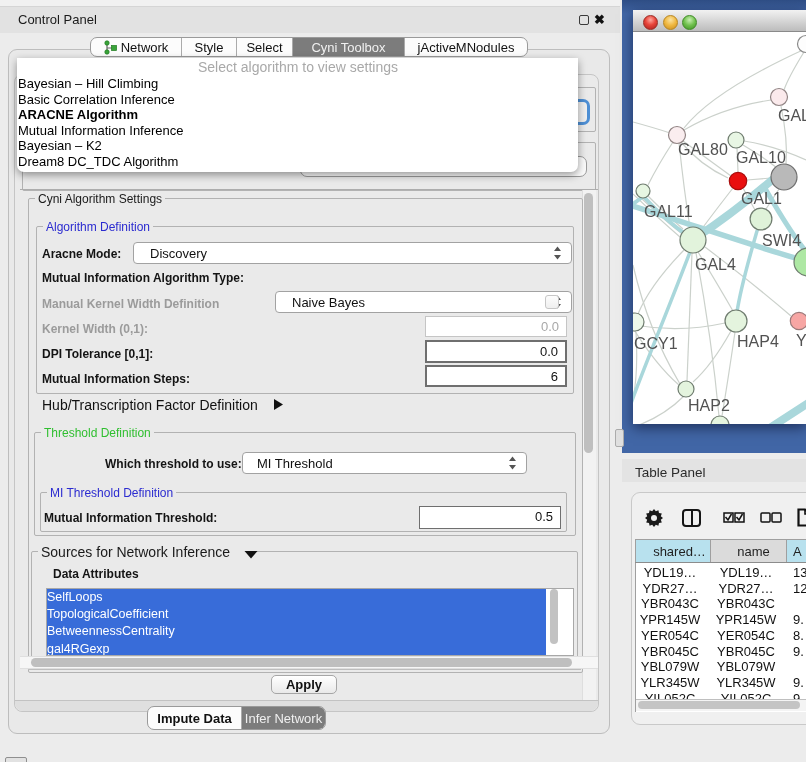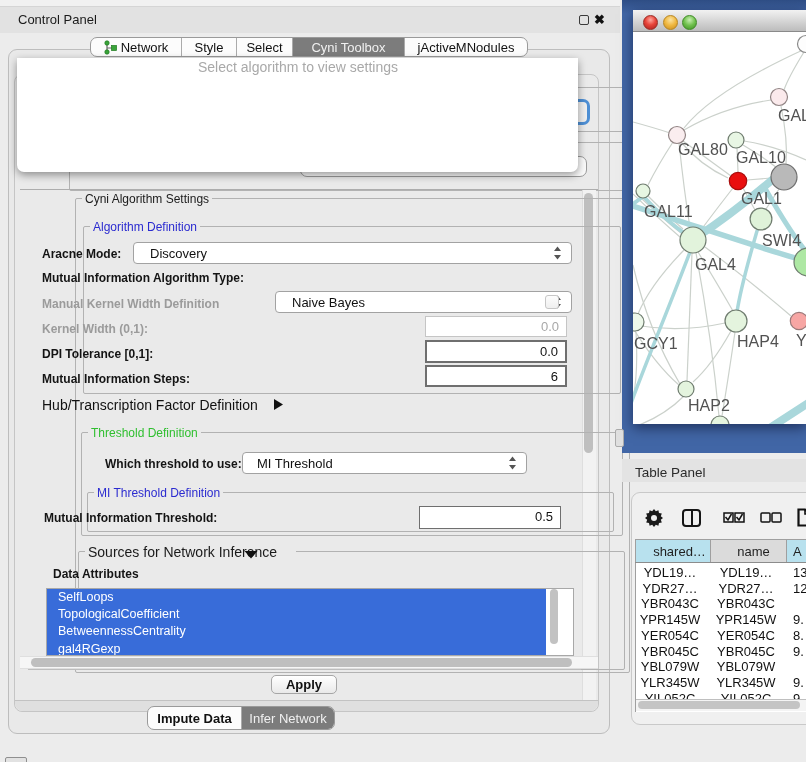--- a/index.html
+++ b/index.html
@@ -1,19 +1,19 @@
 <!DOCTYPE html>
 <html><head><meta charset="utf-8">
 <style>
 html,body{margin:0;padding:0;width:806px;height:762px;overflow:hidden;background:#ECECEC;
 font-family:"Liberation Sans",sans-serif;}
 .a{position:absolute;}
 .lbl{font:bold 12px "Liberation Sans",sans-serif;color:#141414;white-space:nowrap;}
 .dis{color:#9B9B9B;}
-.grp{position:absolute;border:1px solid #B2B2B2;border-radius:2px;margin-left:47px;}
+.grp{position:absolute;border:1px solid #B2B2B2;border-radius:2px;}
 .gt{position:absolute;top:-7px;left:6px;background:#EAEAEA;padding:0 3px;font:12px "Liberation Sans",sans-serif;color:#1a1a1a;white-space:nowrap;}
 .combo{position:absolute;background:#FFF;border:1px solid #A2A2A2;border-radius:4px;
 font:13px "Liberation Sans",sans-serif;color:#111;}
 .combo .tx{position:absolute;left:16px;top:3px;white-space:nowrap;}
 .spin{position:absolute;top:2px;width:11px;height:16px;}
 .fld{position:absolute;background:#FFF;border:2px solid #6F6F6F;font:13px "Liberation Sans",sans-serif;color:#111;text-align:right;}
 .fld span{position:absolute;right:7px;top:2px;}
 .seg{position:absolute;display:flex;background:#FCFCFC;border:1px solid #9A9A9A;border-radius:7px;overflow:hidden;box-sizing:border-box;}
 .seg div{display:flex;align-items:center;justify-content:center;border-right:1px solid #ABABAB;
 font:13px "Liberation Sans",sans-serif;color:#111;box-sizing:border-box;}
@@ -104,51 +104,52 @@
 
 <div class="grp" style="left:31px;top:551px;width:545px;height:117px;">
     <span class="gt" style="font-size:14px;top:-8px;">Sources for Network Inference &nbsp;&nbsp;&nbsp;</span>
   </div>
 <svg class="a" style="left:244px;top:550px;" width="14" height="9" viewBox="0 0 14 9">
     <path d="M0.5 1 L13.5 1 L7 8.5 Z" fill="#111"></path>
   </svg>
 <div class="a lbl" style="left:53px;top:567px;">Data Attributes</div>
 <div class="a" style="left:46px;top:588px;width:528px;height:68px;background:#FFF;border:1px solid #A8A8A8;box-sizing:border-box;"></div>
 <div class="a" style="left:47px;top:589px;width:499px;height:66px;background:#386CD9;overflow:hidden;">
-  <div style="font:12.5px 'Liberation Sans',sans-serif;color:#FFF;padding-left:11px;line-height:17.2px;">SelfLoops<br>TopologicalCoefficient<br>BetweennessCentrality<br>gal4RGexp</div>
+  <div style="font:12.5px 'Liberation Sans',sans-serif;color:#FFF;line-height:17.2px;">SelfLoops<br>TopologicalCoefficient<br>BetweennessCentrality<br>gal4RGexp</div>
 </div>
 <div class="a" style="left:550px;top:589px;width:8px;height:55px;background:#C2C2C2;border-radius:4px;"></div>
 
 <div class="a" style="left:20px;top:656px;width:578px;height:13px;background:#F6F6F6;border-top:1px solid #DFDFDF;border-bottom:1px solid #DFDFDF;box-sizing:border-box;"></div>
 <div class="a" style="left:31px;top:658px;width:541px;height:9px;background:#BFBFBF;border-radius:4.5px;"></div>
 <div class="a" style="left:28px;top:669px;width:553px;height:1px;background:#BDBDBD;"></div>
 
 <div class="a" style="left:271px;top:675px;width:66px;height:19px;background:linear-gradient(#FFFFFF,#E9E9E9);border:1px solid #A6A6A6;border-radius:5px;box-sizing:border-box;text-align:center;font:bold 13px 'Liberation Sans',sans-serif;color:#111;line-height:17px;">Apply</div>
 
 <div class="seg" style="left:147px;top:706px;height:24px;">
   <div style="width:94px;font-weight:bold;">Impute Data</div>
-  <div class="sel" style="width:92px;">Infer Network</div>
+  <div class="sel" style="width:83px;">Infer Network</div>
 </div>
 
 <div class="seg" style="left:90px;top:37px;height:20px;">
   <div style="width:91px;"><svg width="14" height="15" viewBox="0 0 14 15" style="margin-right:3px;">
         <path d="M3 3 V12 M3 8 H8" stroke="#666" stroke-width="1.2" fill="none"></path>
         <circle cx="3" cy="3" r="2.2" fill="#3AA43A" stroke="#1E7A1E" stroke-width="0.7"></circle>
         <circle cx="3" cy="12" r="2.2" fill="#3AA43A" stroke="#1E7A1E" stroke-width="0.7"></circle>
         <rect x="7.5" y="5.5" width="5" height="5" fill="#3AA43A" stroke="#1E7A1E" stroke-width="0.7"></rect>
       </svg>Network</div>
   <div style="width:55px;">Style</div>
   <div style="width:56px;">Select</div>
   <div class="sel" style="width:112px;">Cyni Toolbox</div>
   <div style="width:122px;">jActiveMNodules</div>
 </div>
 
 <div class="a" style="left:17px;top:58px;width:561px;height:114px;background:#FFF;border-radius:0 0 7px 7px;box-shadow:0 3px 9px rgba(0,0,0,0.4);"></div>
 <div class="a" style="left:0;top:58px;width:595px;height:120px;pointer-events:none;">
   <div class="a" style="left:198px;top:1px;font-size:14px;color:#A9A9A9;">Select algorithm to view settings</div>
+  <div class="a" style="left:18px;top:18px;font-size:13px;color:#000;line-height:15.5px;white-space:nowrap;">Bayesian – Hill Climbing<br>Basic Correlation Inference<br><b>ARACNE Algorithm</b><br>Mutual Information Inference<br>Bayesian – K2<br>Dream8 DC_TDC Algorithm</div>
 </div>
 
 <div class="a" style="left:5px;top:757px;width:20px;height:8px;background:#E2E2E2;border:1px solid #8F8F8F;border-radius:2px;"></div>
 
 <div class="a" style="left:622px;top:0;width:184px;height:453px;background:linear-gradient(#2F4E86,#4166A6 14px);"></div>
 <div class="a" style="left:615px;top:429px;width:9px;height:18px;background:#DFDFDF;border:1px solid #ABABAB;border-radius:2px;box-sizing:border-box;"></div>
 
 <div class="a" style="left:633px;top:10px;width:173px;height:414px;box-shadow:0 4px 12px rgba(0,0,25,0.5);"></div>
 <div class="a" style="left:633px;top:10px;width:173px;height:22px;background:linear-gradient(#F2F2F2,#BCBCBC);border-bottom:1px solid #8A8A8A;box-sizing:border-box;"></div>
 <div class="a" style="left:643px;top:15px;width:13px;height:13px;border-radius:50%;background:radial-gradient(circle at 50% 30%,#FFA79E 0%,#E8453A 45%,#BF2E27 80%);border:0.5px solid #9A2B24;"></div>

